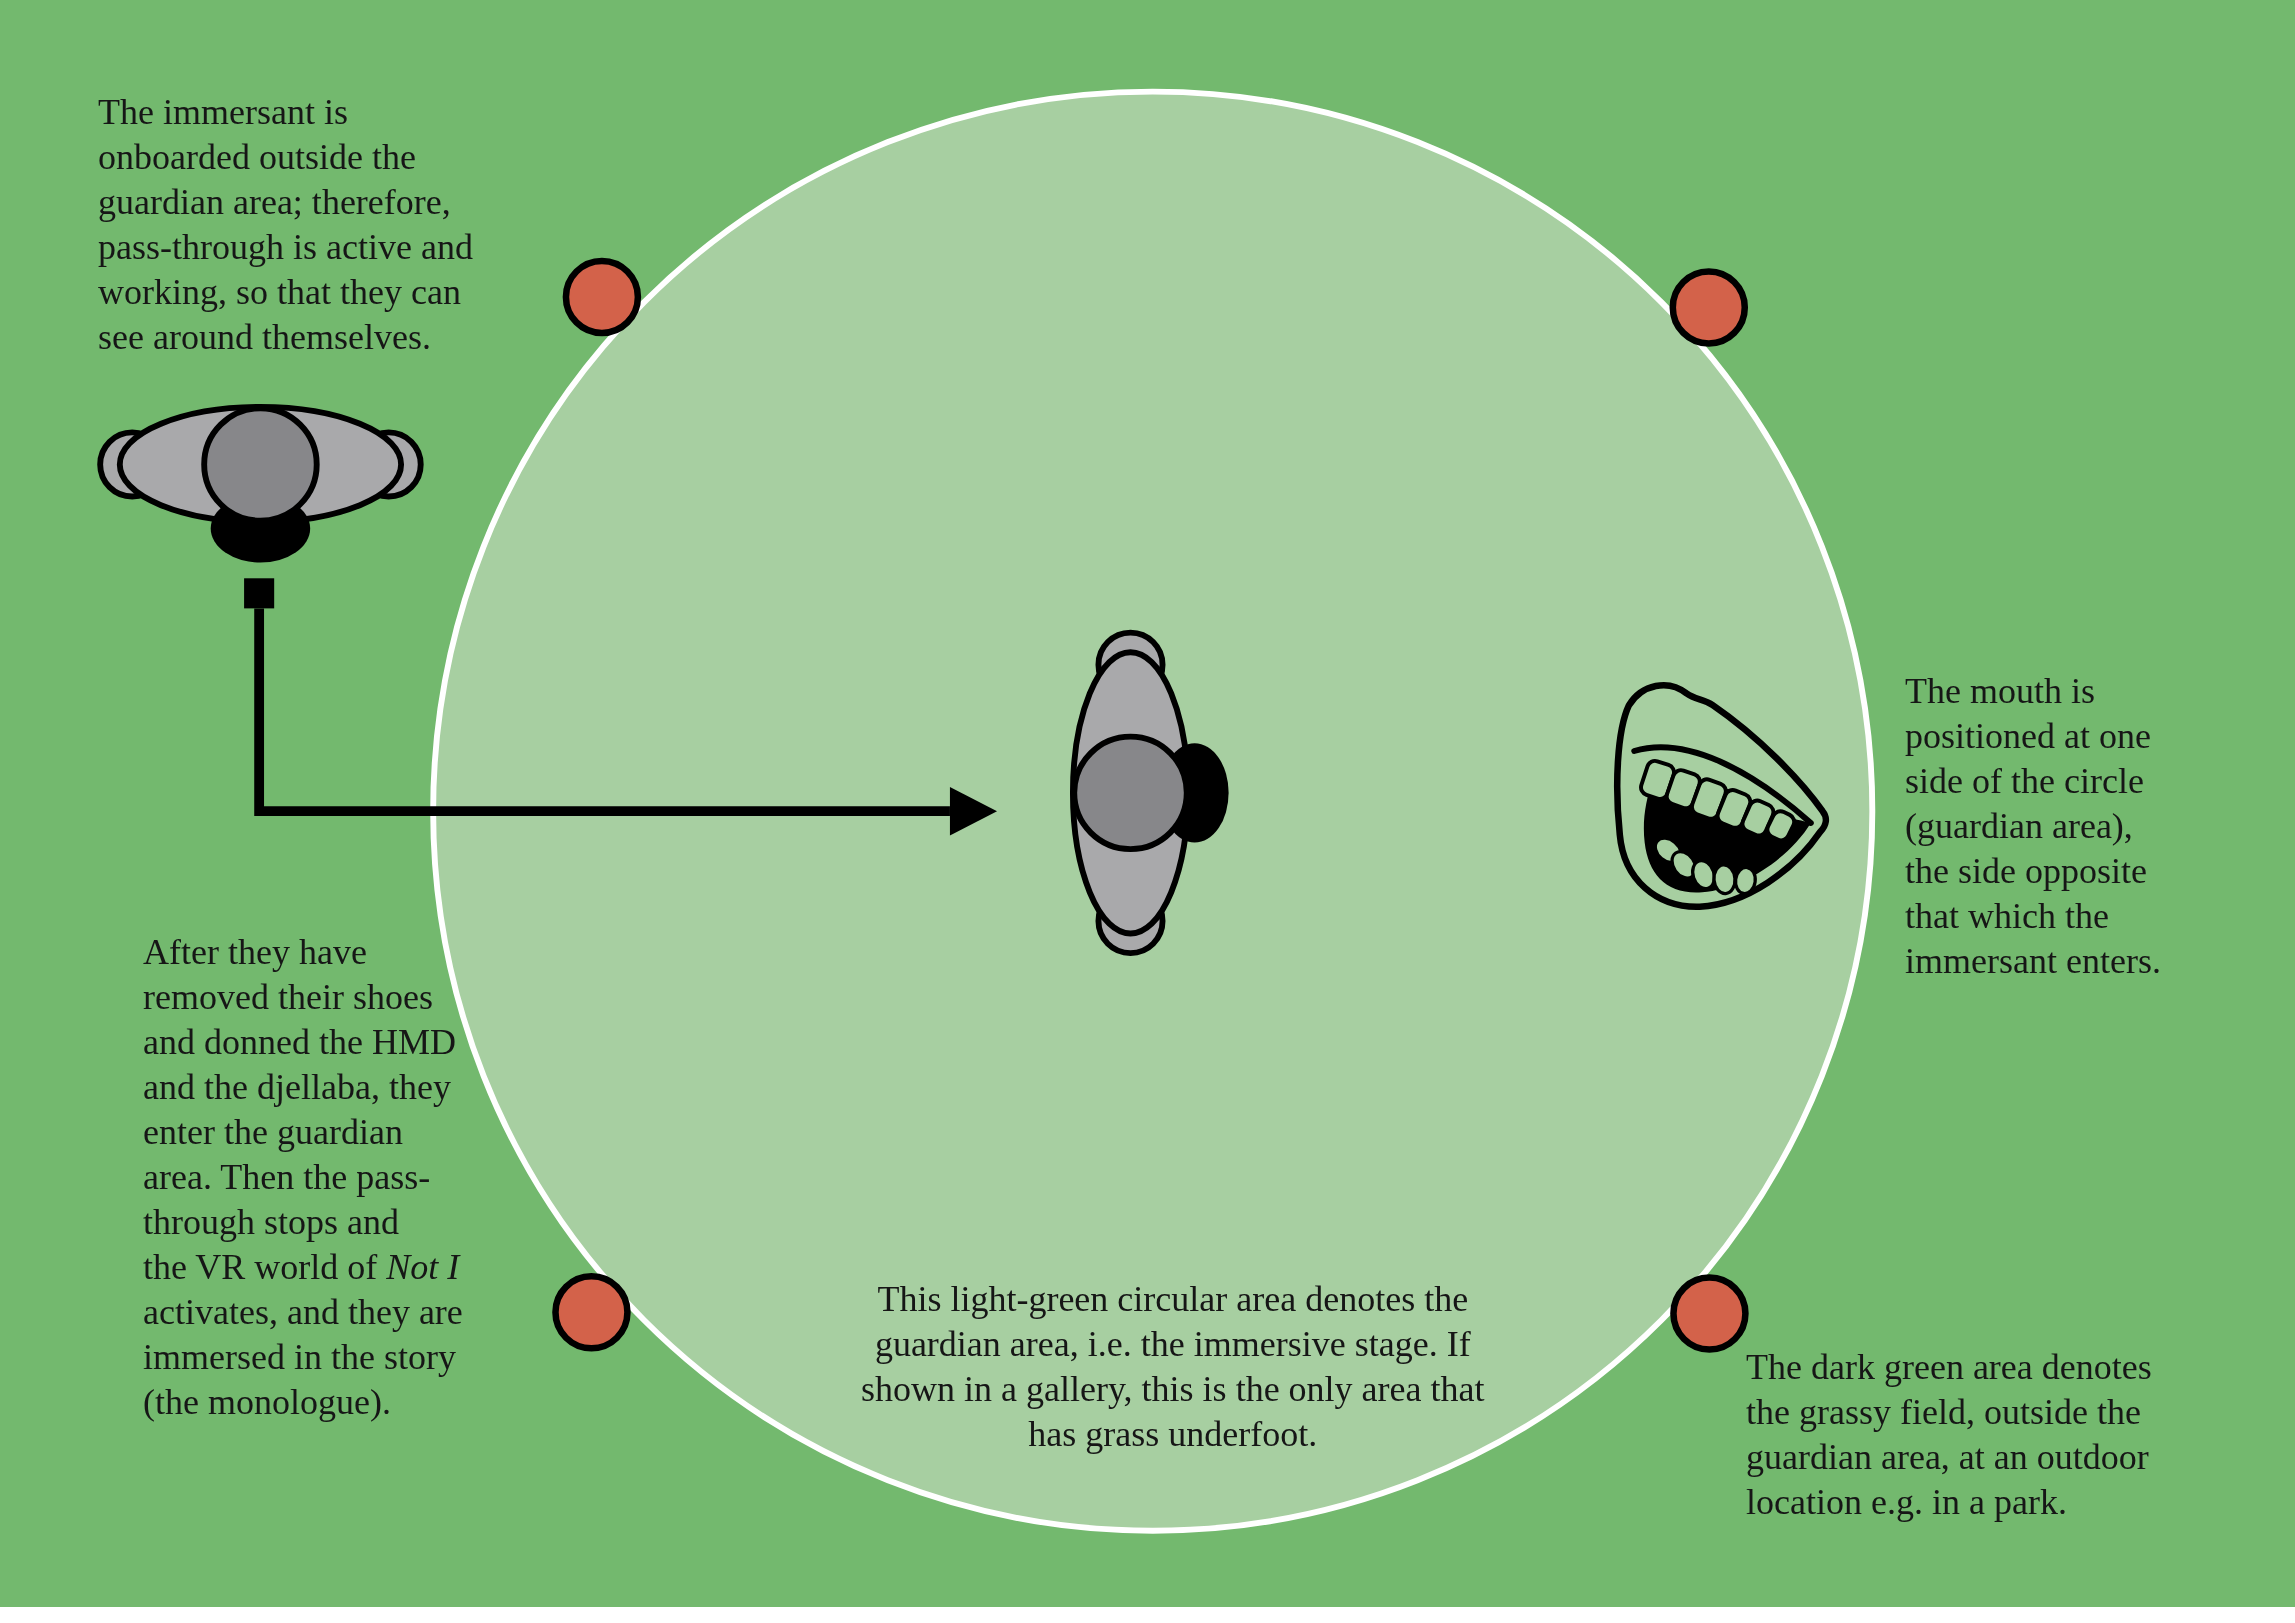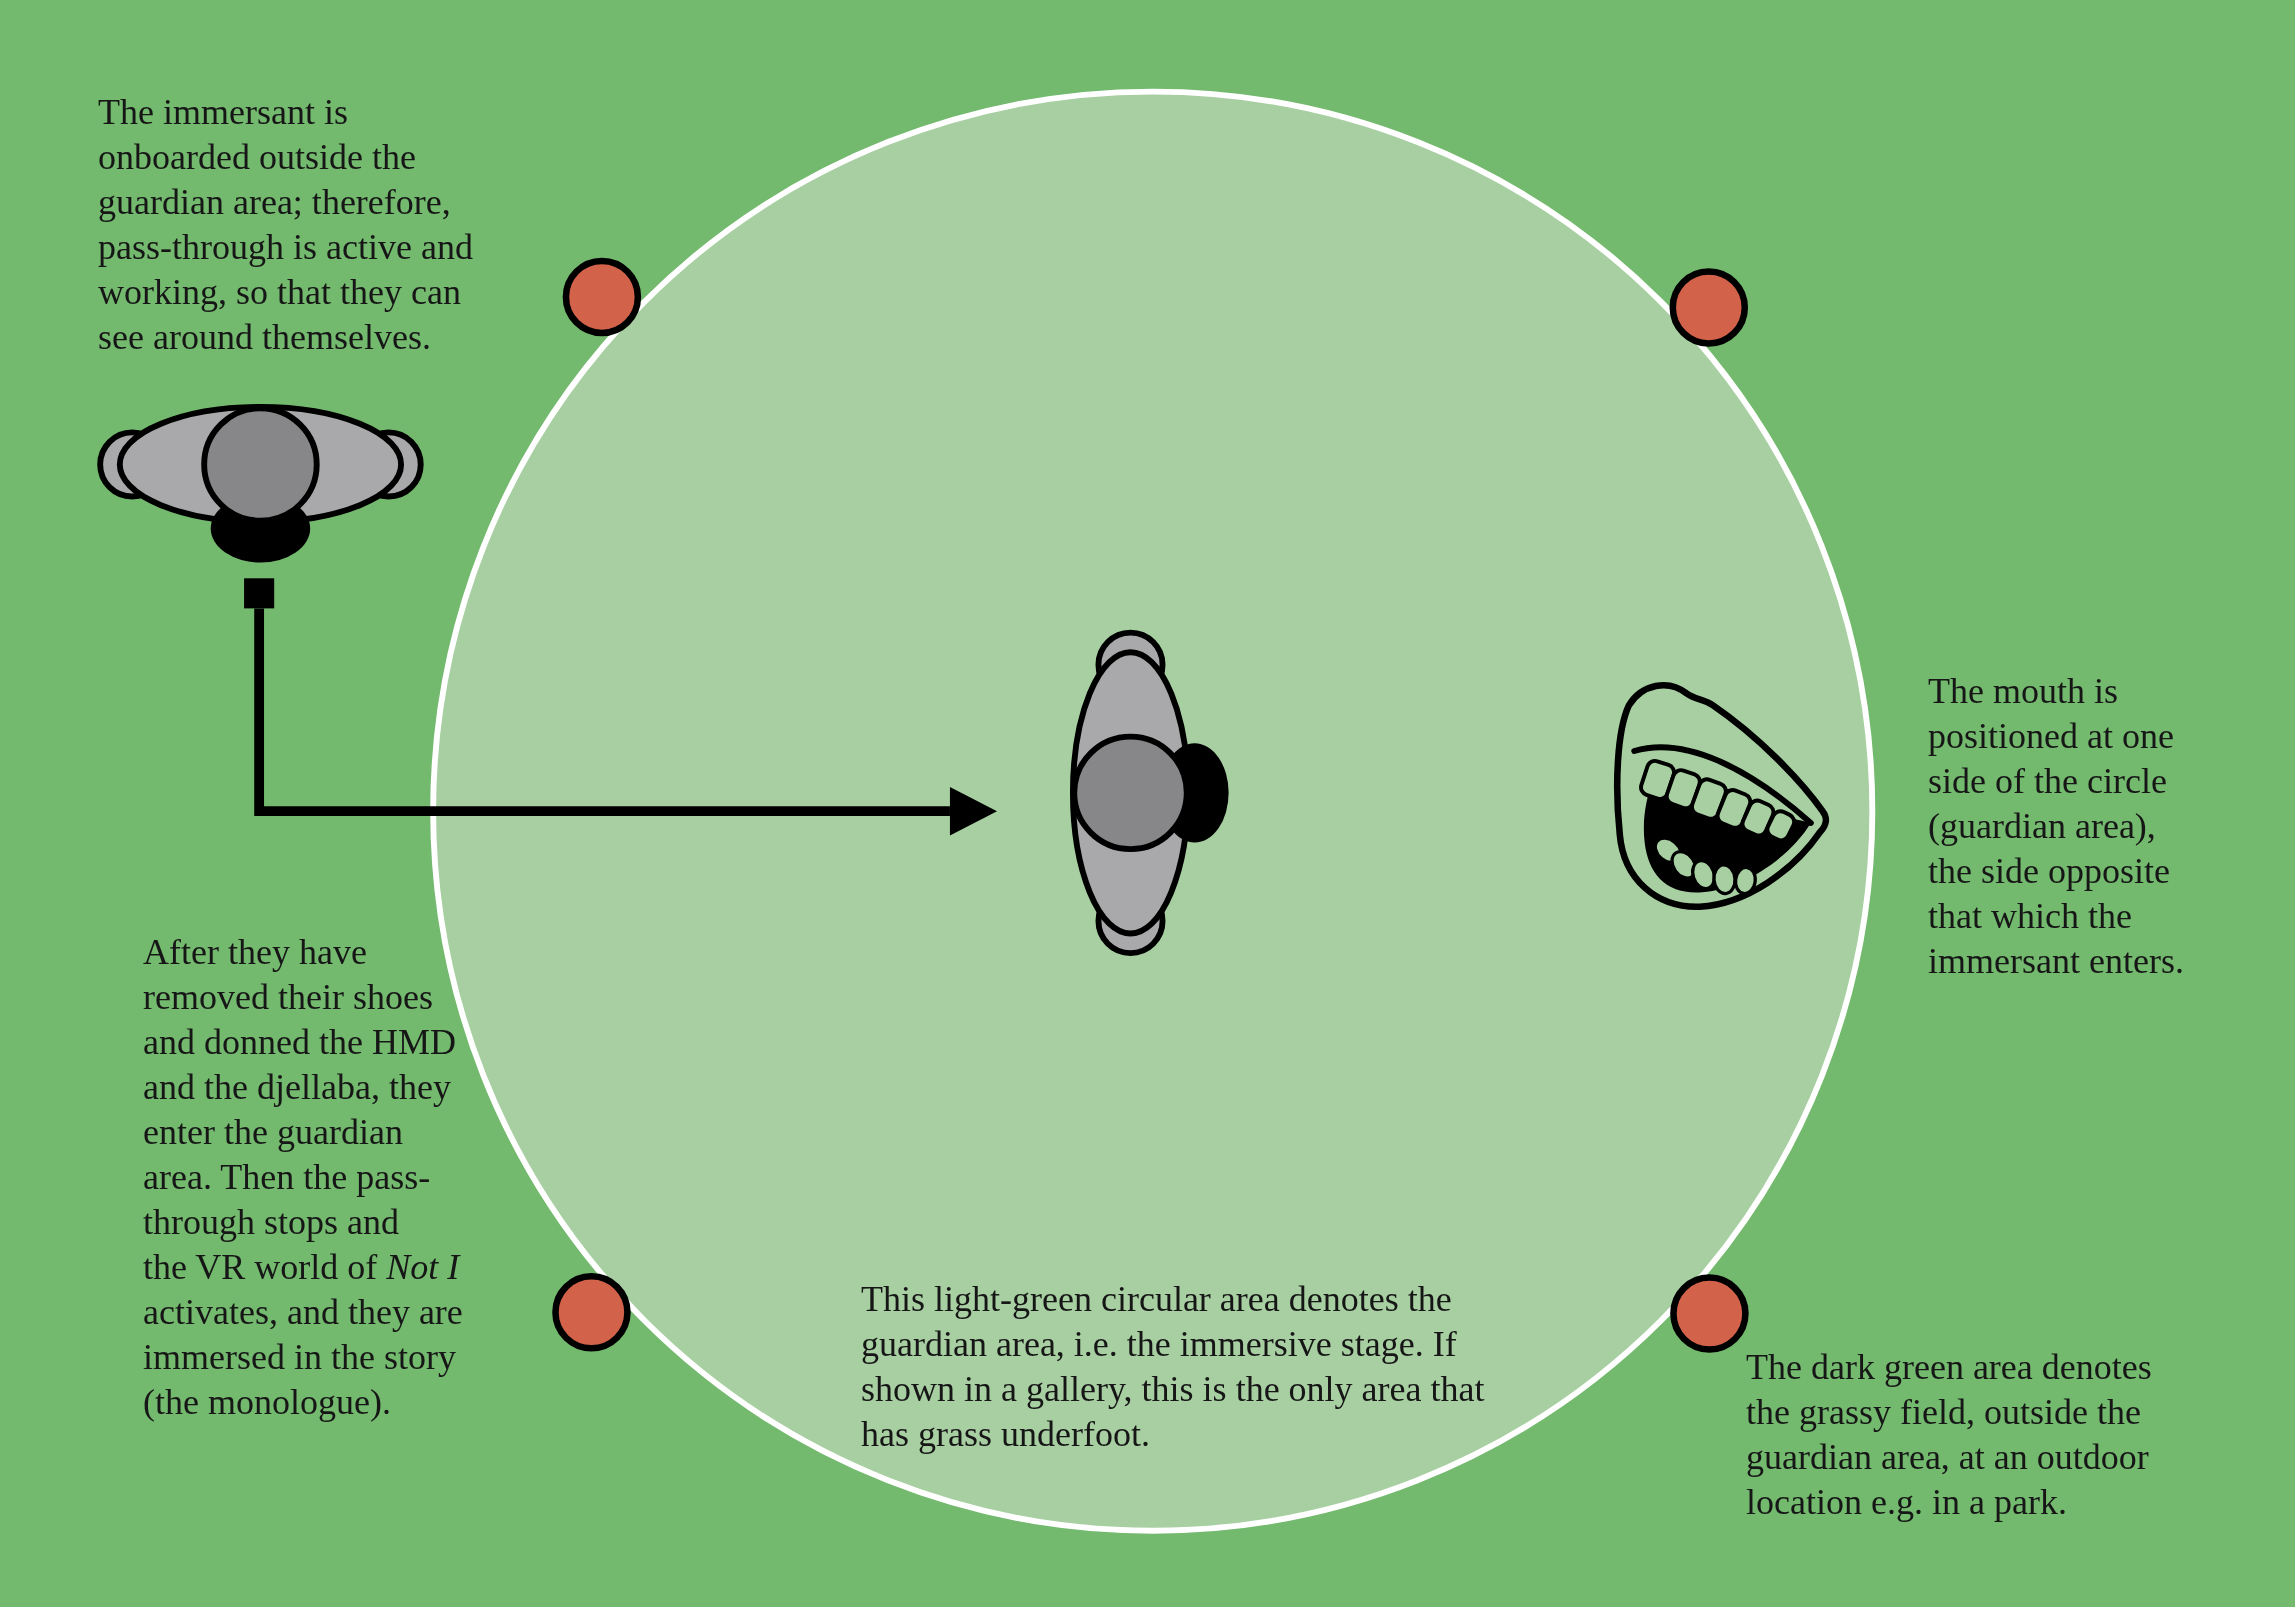--- a/index.html
+++ b/index.html
@@ -93,21 +93,21 @@
   </svg>
 
   <div class="note" style="left:98px; top:90px;">The immersant is
 onboarded outside the
 guardian area; therefore,
 pass-through is active and
 working, so that they can
 see around themselves.</div>
 
 
-  <div class="note" style="left:1905px; top:669px;margin-left:23px;">The mouth is
+  <div class="note" style="left:1905px; top:669px;">The mouth is
 positioned at one
 side of the circle
 (guardian area),
 the side opposite
 that which the
 immersant enters.</div>
 
   <div class="note" style="left:99px; top:885px;margin-left:44px;">
     <span>After they have
 removed their shoes
@@ -115,21 +115,21 @@
 and the djellaba, they
 enter the guardian
 area. Then the pass-
 through stops and
 the VR world of </span><span class="it">Not I</span><span>
 activates, and they are
 immersed in the story
 (the monologue).</span>
   </div>
 
-  <div class="note" style="left:861px; top:1277px;">This light-green circular area denotes the
+  <div class="note" style="left:861px; top:1277px;text-align:center;">This light-green circular area denotes the
 guardian area, i.e. the immersive stage. If
 shown in a gallery, this is the only area that
 has grass underfoot.</div>
 
   <div class="note" style="left:1746px; top:1345px;">The dark green area denotes
 the grassy field, outside the
 guardian area, at an outdoor
 location e.g. in a park.</div>
 
 </div>

